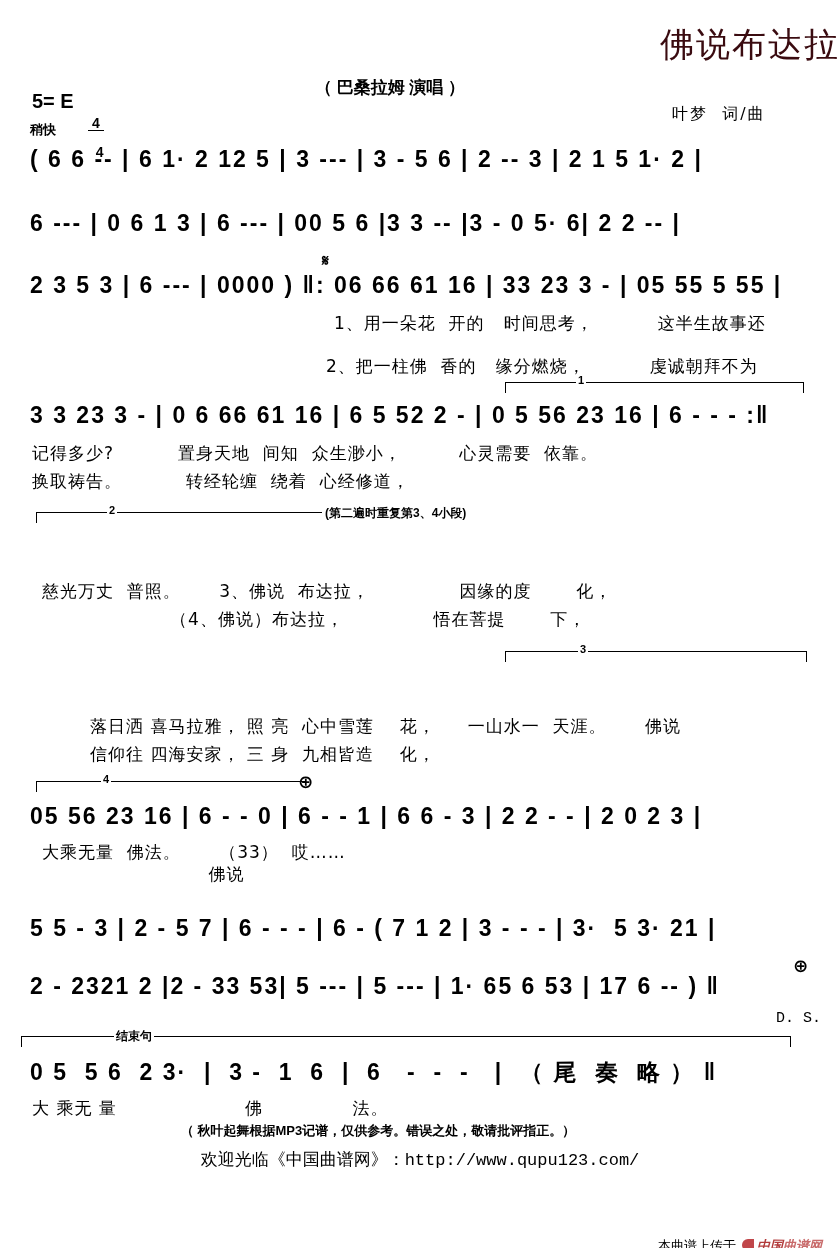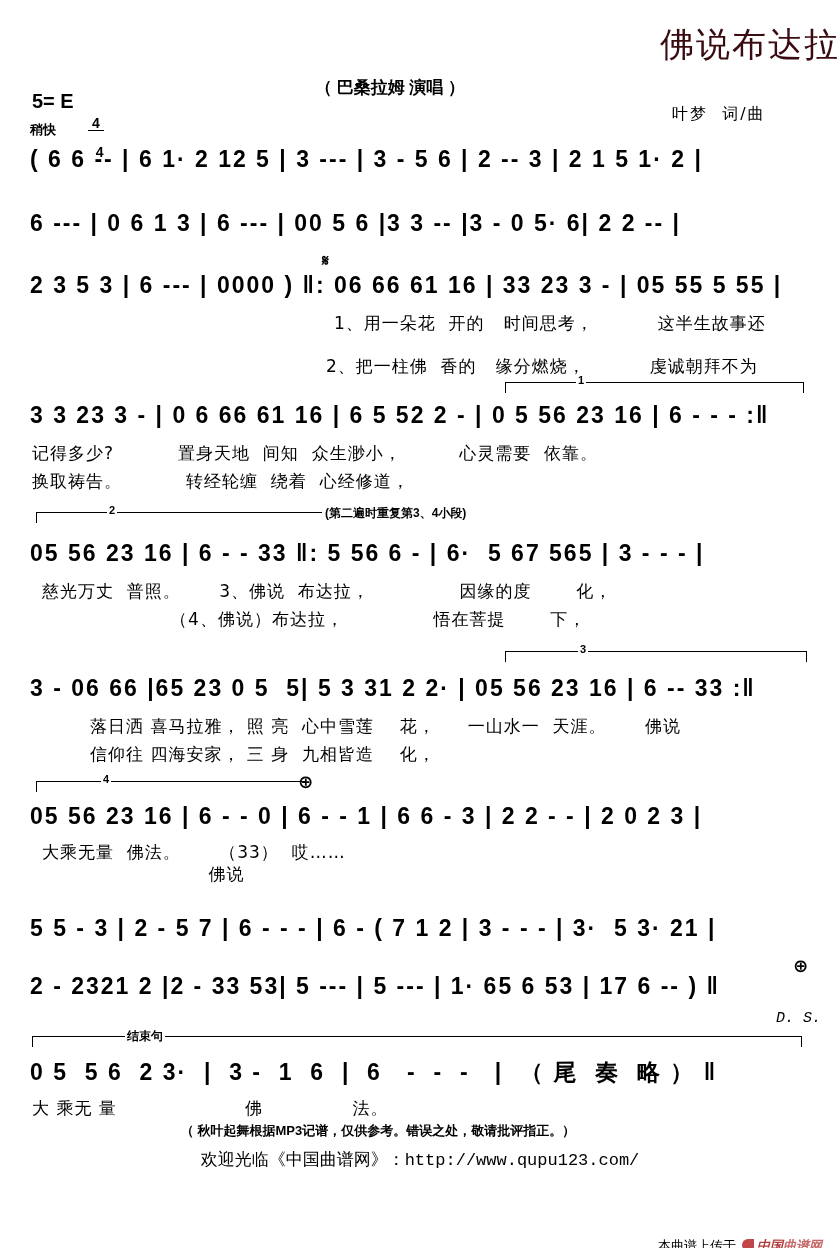--- a/index.html
+++ b/index.html
@@ -66,30 +66,28 @@
   <div class="notes">3 3 23 3 - | 0 6 66 61 16 | 6 5 52 2 - | 0 5 56 23 16 | 6 - - - :‖</div>
   <div class="lyric" style="top:40px; left:2px;">记得多少?          置身天地  间知  众生渺小，         心灵需要  依靠。</div>
   <div class="lyric" style="top:68px; left:2px;">换取祷告。          转经轮缠  绕着  心经修道，</div>
 </div>
 
 <div class="bracket open-right" style="left:36px; top:512px; width:285px;">
   <span class="bracket-label" style="left:70px">2</span>
 </div>
 <div class="note-text" style="left:325px; top:505px;">(第二遍时重复第3、4小段)</div>
 <div class="row" style="top:540px">
-  <div class="notes">05 56 23 16 | 6 - - 33 ‖: 5 56 6 - | 6·  5 67 565 | 3 - - - |</div>
   <div class="lyric" style="top:40px; left:12px;">慈光万丈  普照。      3、佛说  布达拉，              因缘的度       化，</div>
   <div class="lyric" style="top:68px; left:12px;">                    （4、佛说）布达拉，              悟在菩提       下，</div>
 </div>
 
 <div class="bracket" style="left:505px; top:651px; width:300px;">
   <span class="bracket-label" style="left:72px">3</span>
 </div>
 <div class="row" style="top:675px">
-  <div class="notes">3 - 06 66 |65 23 0 5  5| 5 3 31 2 2· | 05 56 23 16 | 6 -- 33 :‖</div>
   <div class="lyric" style="top:68px; left:60px;">信仰往 四海安家， 三 身  九相皆造    化，</div>
   <div class="lyric" style="top:40px; left:60px;">落日洒 喜马拉雅， 照 亮  心中雪莲    花，     一山水一  天涯。      佛说</div>
 </div>
 
 <div class="bracket open-right" style="left:36px; top:781px; width:268px;">
   <span class="bracket-label" style="left:64px">4</span>
 </div>
 <div class="marker" style="left:298px; top:771px;">⊕</div>
 <div class="row" style="top:803px">
   <div class="notes">05 56 23 16 | 6 - - 0 | 6 - - 1 | 6 6 - 3 | 2 2 - - | 2 0 2 3 |</div>
@@ -98,23 +96,23 @@
 </div>
 
 <div class="row" style="top:915px">
   <div class="notes">5 5 - 3 | 2 - 5 7 | 6 - - - | 6 - ( 7 1 2 | 3 - - - | 3·  5 3· 21 |</div>
 </div>
 
 <div class="marker" style="left:793px; top:955px;">⊕</div>
 <div class="row" style="top:973px">
   <div class="notes">2 - 2321 2 |2 - 33 53| 5 --- | 5 --- | 1· 65 6 53 | 17 6 -- ) ‖</div>
 </div>
-<div class="ds" style="left:776px; top:1010px;font-style:italic;">D. S.</div>
+<div class="ds" style="left:776px; top:1010px;">D. S.</div>
 
-<div class="bracket" style="left:32px; top:1036px; width:768px;">
+<div class="bracket" style="left:21px; top:1036px; width:768px;">
   <span class="bracket-label" style="left:92px; font-size:12px;">结束句</span>
 </div>
 <div class="row" style="top:1057px">
   <div class="notes">0 5  5 6  2 3·  |  3 -  1  6  |  6   -  -  -   |  （ 尾  奏  略 ） ‖</div>
   <div class="lyric" style="top:40px; left:2px;">大 乘无 量                    佛              法。</div>
 </div>
 
 <div class="abs footer-note">（ 秋叶起舞根据MP3记谱，仅供参考。错误之处，敬请批评指正。）</div>
 <div class="abs footer-url">欢迎光临《中国曲谱网》：http://www.qupu123.com/</div>
 <div class="abs upload">

